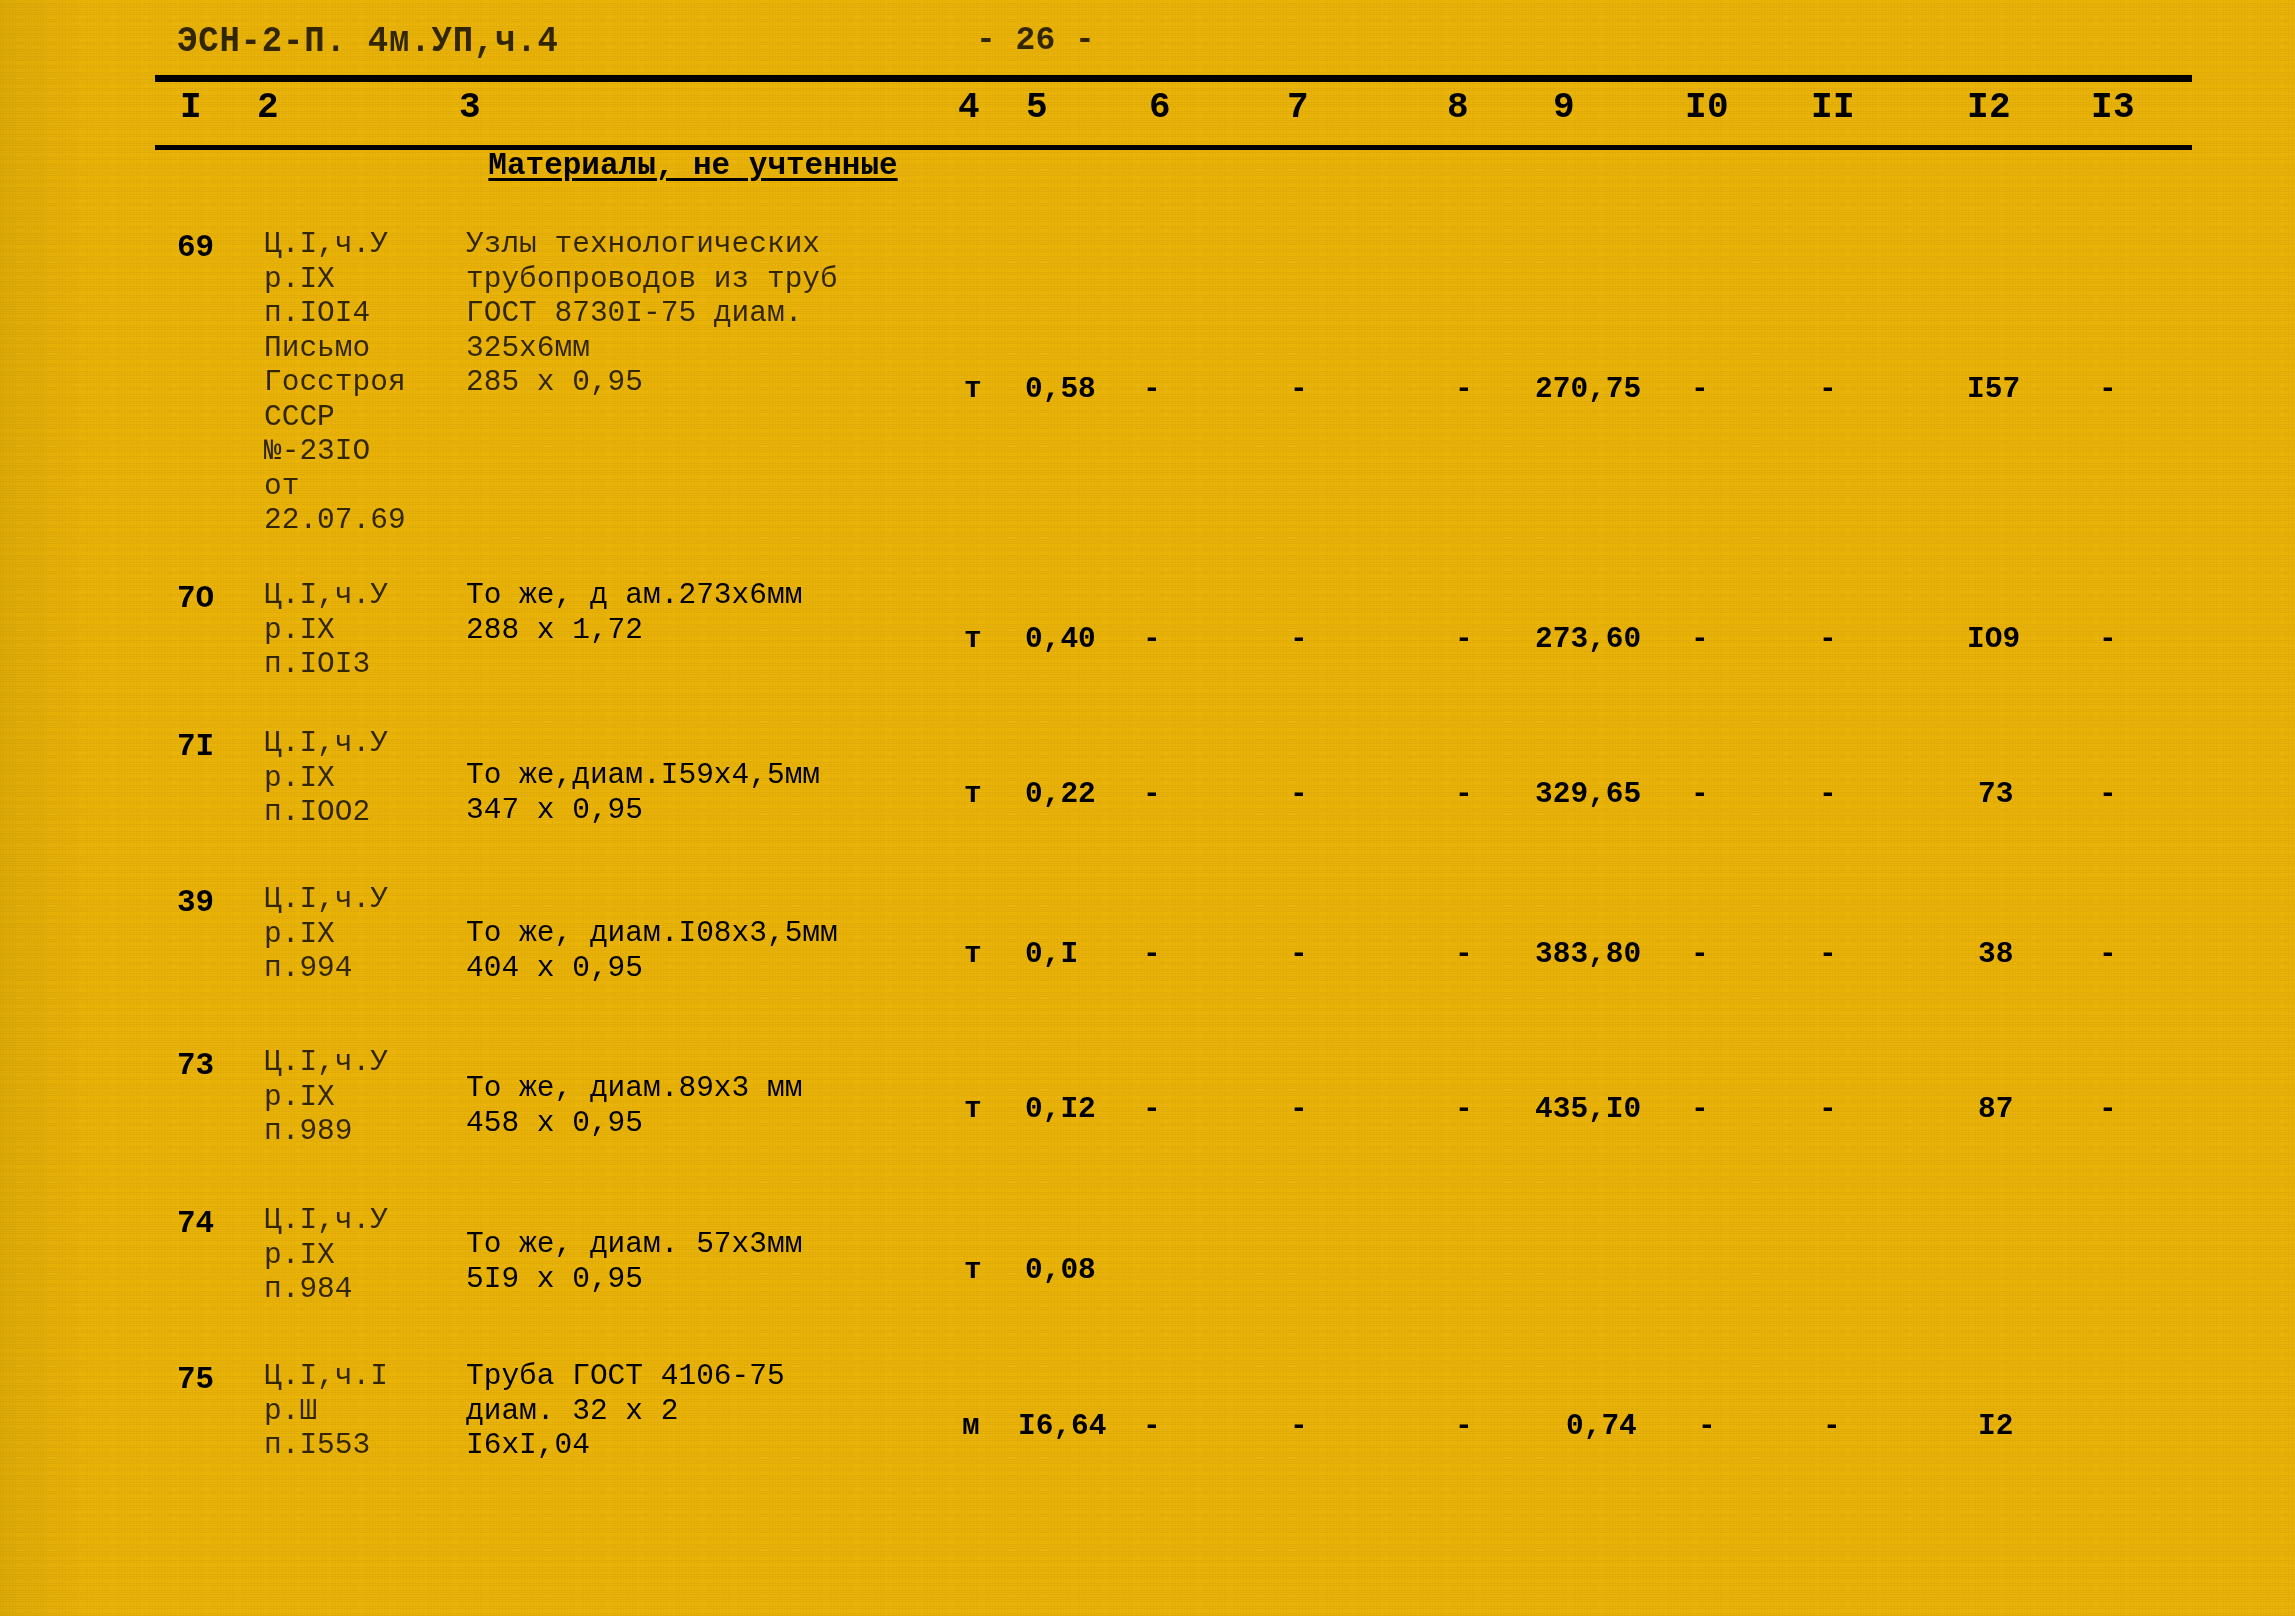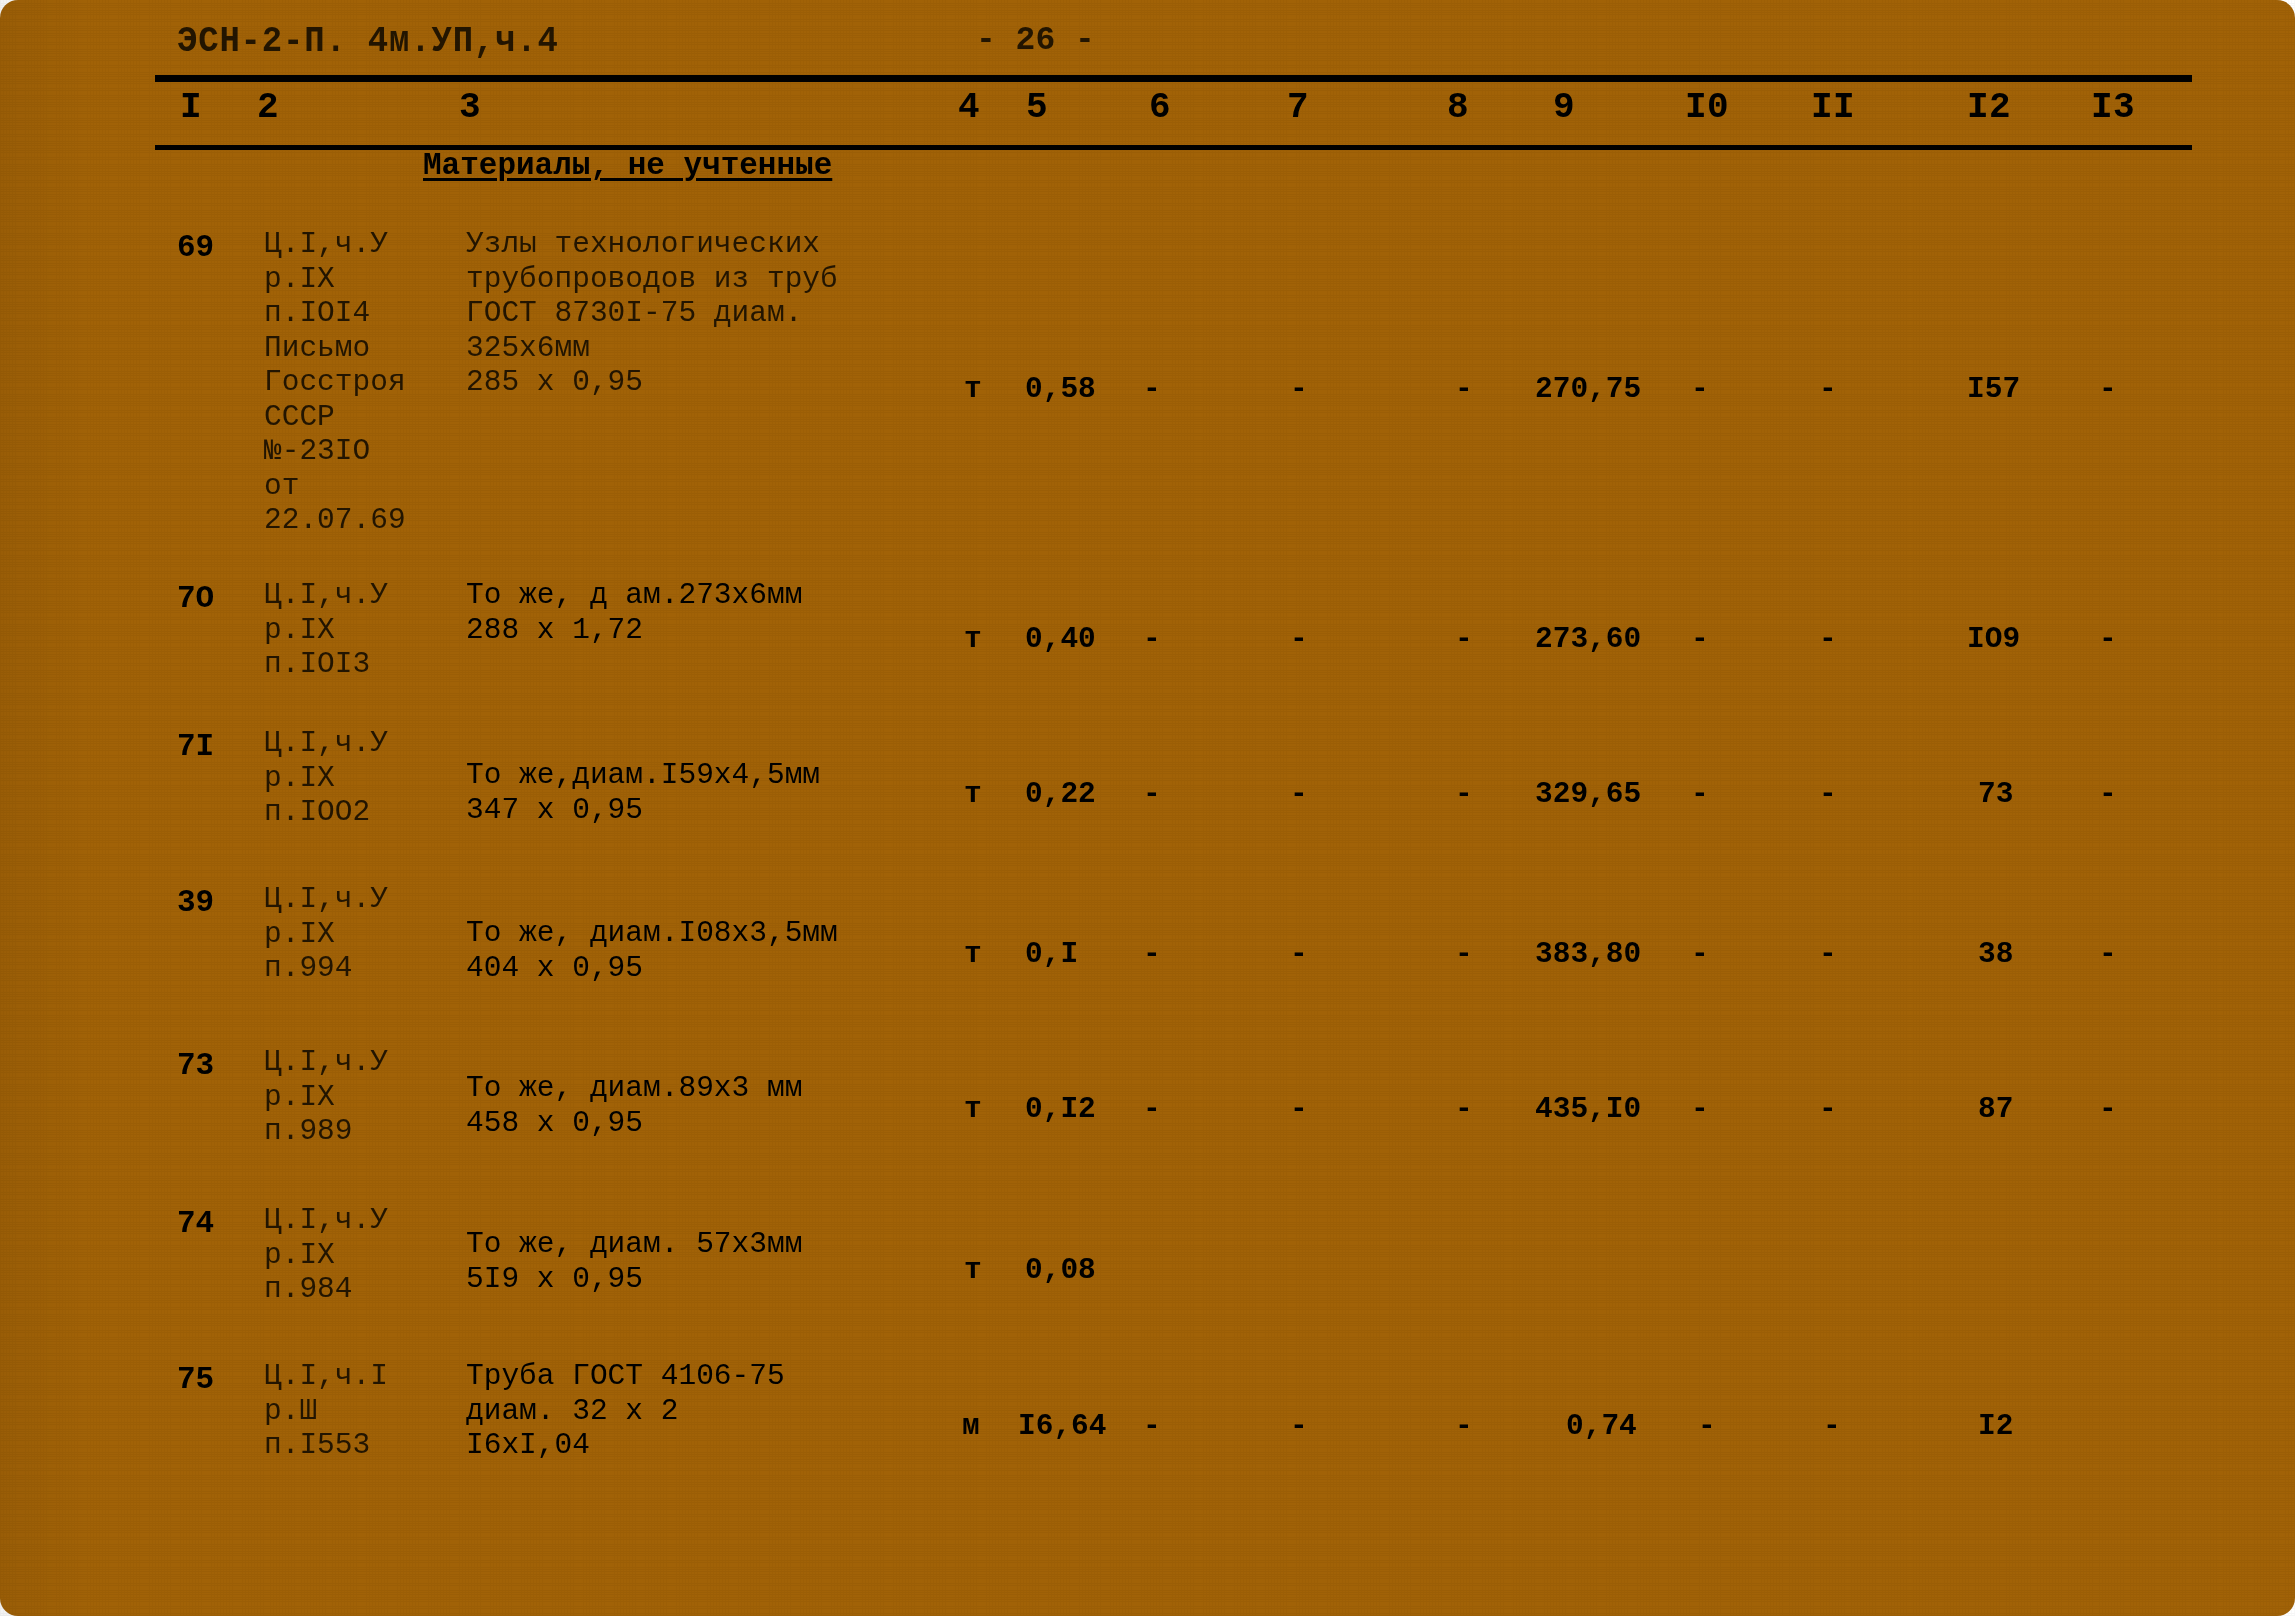--- a/index.html
+++ b/index.html
@@ -12,22 +12,21 @@
     height: 1616px;
     font-family: "Liberation Mono", "DejaVu Sans Mono", monospace;
     color: #0a0a0a;
     position: relative;
     overflow: hidden;
   }
 
   .page {
     position: absolute;
     inset: 0;
-    background: #a16207;
-    border-radius: 18px;
+    background: #eab308;
   }
 
   
   .top-header {
     position: absolute;
     top: 17px;
     left: 0;
     width: 100%;
     height: 50px;
   }
@@ -69,26 +68,26 @@
     height: 48px;
     font-size: 36px;
     font-weight: bold;
     letter-spacing: 0.4px;
     filter: contrast(200%);
   }
 
   
   .section-title {
     position: absolute;
-    left: 423px;
+    left: 444px;
     top: 149px;
     font-size: 31px;
     font-weight: bold;
     line-height: 1.12;
-    text-align: left;
+    text-align: center;
     width: 498px;
     filter: contrast(210%);
   }
   .section-title span {
     display: block;
     text-decoration: underline;
     text-underline-offset: 3.9px;
     text-decoration-thickness: 3.1px;
   }
   .section-title .l2 { margin-top: 1.6px; }

